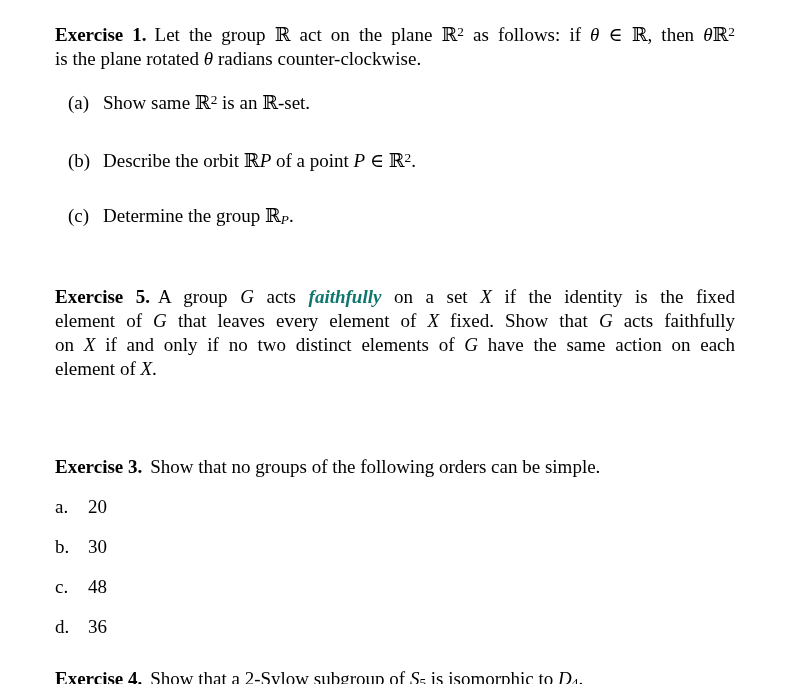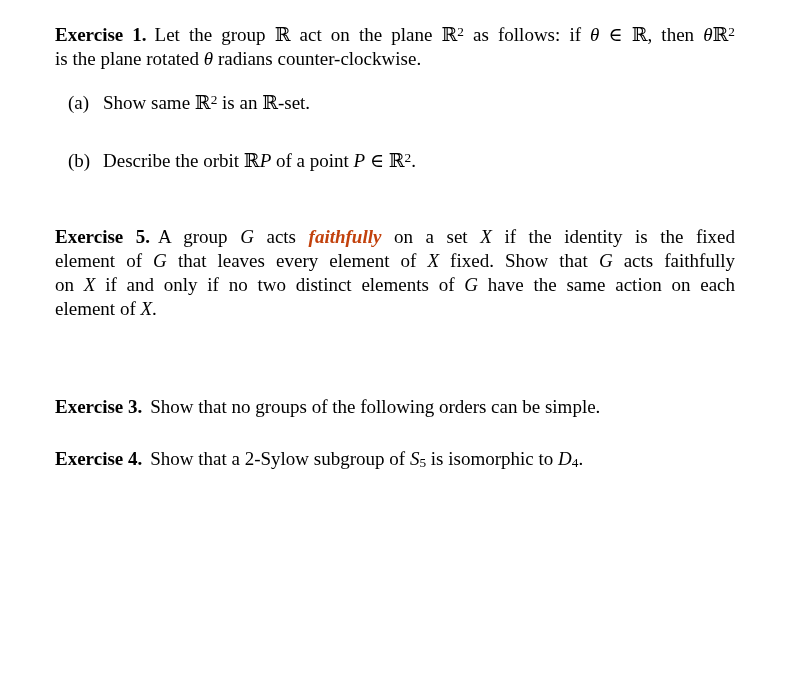--- a/index.html
+++ b/index.html
@@ -20,21 +20,21 @@
     left: 55px;
     top: 20px;
     width: 680px;
   }
   
   .jline { text-align: justify; text-align-last: justify; }
   .jline.last { text-align-last: left; }
   
   .rt-b   { font-weight: bold; }
   .rt-i   { font-style: italic; }
-  .rt-red { color: #c2410c; }
+  .rt-red { color: #0f766e; }
   .rt-lbl { font-weight: bold; margin-right: 0.42em; }
   .rt-sup { font-size: 70%; vertical-align: 0.38em; }
   .rt-sub { font-size: 70%; vertical-align: -0.18em; }
   
   ul.parts { list-style: none; margin-top: 17px; padding-left: 13px; }
   ul.parts li + li { margin-top: 31px; }
   ul.parts .marker { display: inline-block; width: 35px; }
   
   ul.orders { list-style: none; margin-top: 16px; padding-left: 0; }
   ul.orders li + li { margin-top: 16px; }
@@ -51,36 +51,43 @@
   <div class="content">
 
     <section>
       <div class="para">
         <div class="jline"><span class="rt-lbl">Exercise 1.</span><span>Let the group ℝ act on the plane ℝ</span><span class="rt-sup">2</span><span> as follows: if </span><span class="rt-i">θ</span><span> ∈ ℝ, then </span><span class="rt-i">θ</span><span>ℝ</span><span class="rt-sup">2</span></div>
         <div class="jline last"><span>is the plane rotated </span><span class="rt-i">θ</span><span> radians counter-clockwise.</span></div>
       </div>
       <ul class="parts">
         <li><span class="marker">(a)</span><span><span>Show same ℝ</span><span class="rt-sup">2</span><span> is an ℝ-set.</span></span></li>
         <li><span class="marker">(b)</span><span><span>Describe the orbit ℝ</span><span class="rt-i">P</span><span> of a point </span><span class="rt-i">P</span><span> ∈ ℝ</span><span class="rt-sup">2</span><span>.</span></span></li>
+        <li><span class="marker">(c)</span><span><span>Determine the group ℝ</span><span class="rt-sub rt-i">P</span><span>.</span></span></li>
       </ul>
     </section>
 
     <section class="ex2">
       <div class="para">
         <div class="jline"><span class="rt-lbl">Exercise 5.</span><span>A group </span><span class="rt-i">G</span><span> acts </span><span class="rt-b rt-i rt-red">faithfully</span><span> on a set </span><span class="rt-i">X</span><span> if the identity is the fixed</span></div>
         <div class="jline"><span>element of </span><span class="rt-i">G</span><span> that leaves every element of </span><span class="rt-i">X</span><span> fixed. Show that </span><span class="rt-i">G</span><span> acts faithfully</span></div>
         <div class="jline"><span>on </span><span class="rt-i">X</span><span> if and only if no two distinct elements of </span><span class="rt-i">G</span><span> have the same action on each</span></div>
         <div class="jline last"><span>element of </span><span class="rt-i">X</span><span>.</span></div>
       </div>
     </section>
 
     <section class="ex3">
       <div class="para">
         <div class="jline last"><span class="rt-lbl">Exercise 3.</span><span>Show that no groups of the following orders can be simple.</span></div>
       </div>
+      <ul class="orders">
+        <li><span class="marker">a.</span><span><span>20</span></span></li>
+        <li><span class="marker">b.</span><span><span>30</span></span></li>
+        <li><span class="marker">c.</span><span><span>48</span></span></li>
+        <li><span class="marker">d.</span><span><span>36</span></span></li>
+      </ul>
     </section>
 
     <section class="ex4">
       <div class="para">
         <div class="jline last"><span class="rt-lbl">Exercise 4.</span><span>Show that a 2-Sylow subgroup of </span><span class="rt-i">S</span><span class="rt-sub">5</span><span> is isomorphic to </span><span class="rt-i">D</span><span class="rt-sub">4</span><span>.</span></div>
       </div>
     </section>
 
   </div>
 </main>

